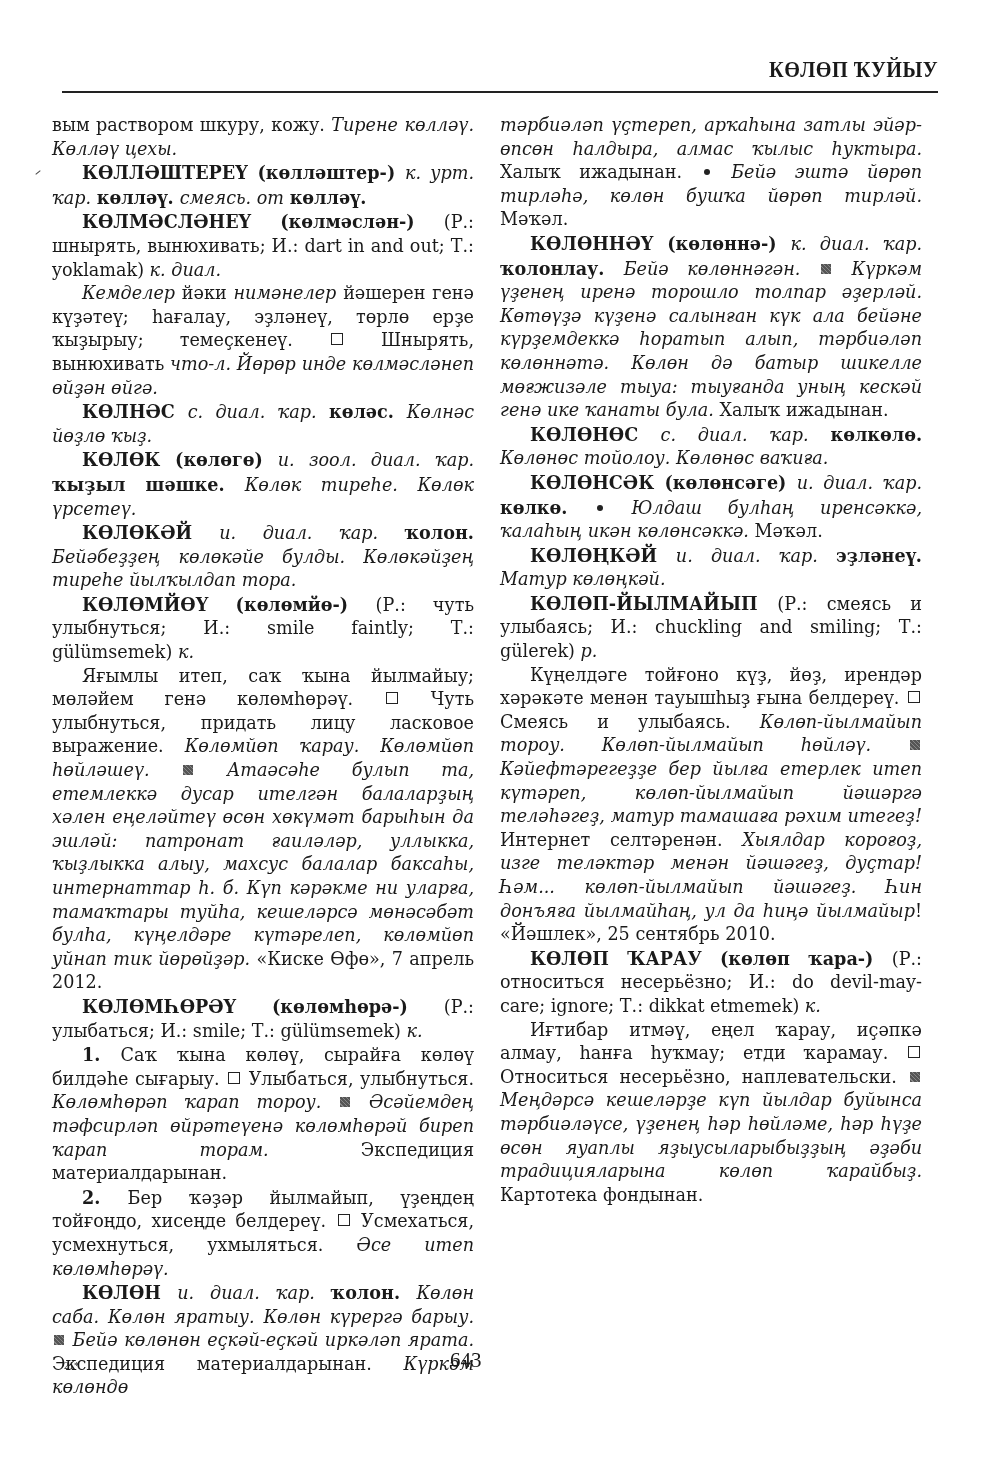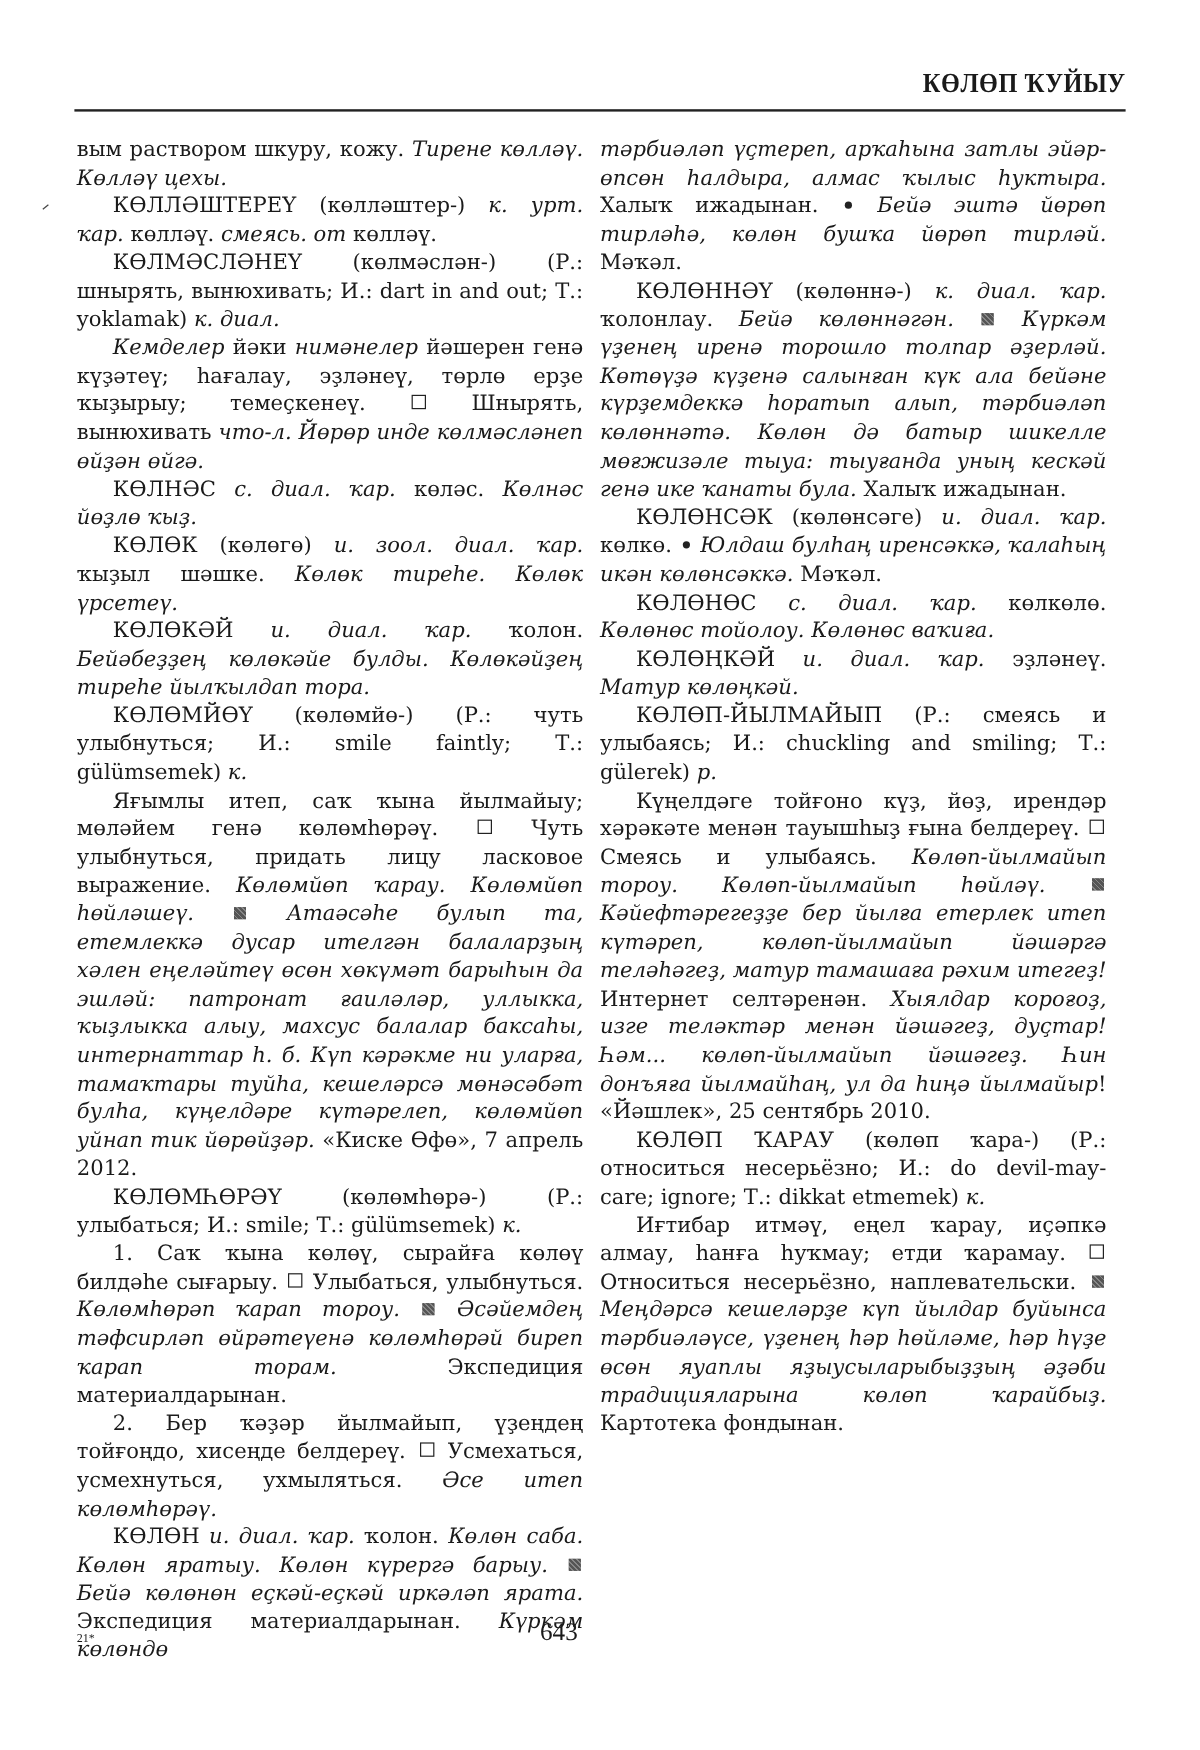--- a/index.html
+++ b/index.html
@@ -3,26 +3,26 @@
 <meta charset="utf-8">
 <style>
   html, body { margin: 0; padding: 0; background: #ffffff; }
   body { width: 1000px; height: 1458px; position: relative; overflow: hidden;
          font-family: "DejaVu Serif", "Liberation Serif", serif; color: #1a1a1a; }
   .header-title { position: absolute; right: 62px; top: 57px; font-family: "Liberation Serif", serif;
          font-weight: bold; font-size: 23px; letter-spacing: 0.5px; transform: scaleX(0.88); transform-origin: right center; }
   .header-rule { position: absolute; left: 62px; right: 62px; top: 91px; height: 0; border-top: 2px solid #222; }
   .stray-mark { position: absolute; left: 35px; top: 172px; width: 6px; height: 1px; background: #444; transform: rotate(-40deg); }
   .column { position: absolute; top: 114px; width: 422px; font-size: 17.6px; line-height: 23.6px; text-align: justify; }
-  .col-left { left: 64px; }
+  .col-left { left: 52px; }
   .col-right { left: 500px; }
   .para { margin: 0; text-indent: 0; }
   .para.indent { text-indent: 30px; }
   .para.entry { text-indent: 30px; }
-  .b { font-weight: normal; }
+  .b { font-weight: bold; }
   .i { font-style: italic; }
   .sq-open { display: inline-block; width: 10px; height: 10px; border: 1.3px solid #222; vertical-align: 1px; margin: 0 2px; }
   .sq-filled { display: inline-block; width: 10px; height: 10px; background: #666; vertical-align: 1px; margin: 0 2px;
                background-image: repeating-linear-gradient(45deg, #555 0 2px, #888 2px 3px); }
   .bullet { display: inline-block; width: 6px; height: 6px; border-radius: 50%; background: #222; vertical-align: 3px; margin: 0 3px; }
   .footer-sig { position: absolute; left: 64px; top: 1360px; font-size: 10px; font-family: "Liberation Serif", serif; }
   .footer-page { position: absolute; left: 450px; top: 1348px; font-size: 21px; font-family: "Liberation Serif", serif; }
 </style>
 </head>
 <body>
@@ -43,22 +43,22 @@
       <p class="para entry"><span class="b">КӨЛӨМЙӨҮ (көлөмйө-) </span><span>(Р.: чуть улыбнуться; И.: smile faintly; Т.: gülümsemek) </span><span class="i">к.</span></p>
       <p class="para indent"><span>Яғымлы итеп, саҡ ҡына йылмайыу; мөләйем генә көлөмһөрәү. </span><span class="sq-open"></span><span> Чуть улыбнуться, придать лицу ласковое выражение. </span><span class="i">Көлөмйөп ҡарау. Көлөмйөп һөйләшеү. </span><span class="sq-filled"></span><span class="i"> Атаәсәһе булып та, етемлеккә дусар ителгән балаларҙың хәлен еңеләйтеү өсөн хөкүмәт барыһын да эшләй: патронат ғаиләләр, уллыкка, ҡыҙлыкка алыу, махсус балалар баксаһы, интернаттар һ. б. Күп кәрәкме ни уларға, тамаҡтары туйһа, кешеләрсә мөнәсәбәт булһа, күңелдәре күтәрелеп, көлөмйөп уйнап тик йөрөйҙәр.</span><span> «Киске Өфө», 7 апрель 2012.</span></p>
       <p class="para entry"><span class="b">КӨЛӨМҺӨРӘҮ (көлөмһөрә-) </span><span>(Р.: улыбаться; И.: smile; Т.: gülümsemek) </span><span class="i">к.</span></p>
       <p class="para indent"><span class="b">1. </span><span>Саҡ ҡына көлөү, сырайға көлөү билдәһе сығарыу. </span><span class="sq-open"></span><span> Улыбаться, улыбнуться. </span><span class="i">Көлөмһөрәп ҡарап тороу. </span><span class="sq-filled"></span><span class="i"> Әсәйемдең тәфсирләп өйрәтеүенә көлөмһөрәй биреп ҡарап торам.</span><span> Экспедиция материалдарынан.</span></p>
       <p class="para indent"><span class="b">2. </span><span>Бер ҡәҙәр йылмайып, үҙеңдең тойғоңдо, хисеңде белдереү. </span><span class="sq-open"></span><span> Усмехаться, усмехнуться, ухмыляться. </span><span class="i">Әсе итеп көлөмһөрәү.</span></p>
       <p class="para entry"><span class="b">КӨЛӨН </span><span class="i">и. диал. ҡар. </span><span class="b">ҡолон. </span><span class="i">Көлөн саба. Көлөн яратыу. Көлөн күрергә барыу. </span><span class="sq-filled"></span><span class="i"> Бейә көлөнөн еҫкәй-еҫкәй иркәләп ярата.</span><span> Экспедиция материалдарынан. </span><span class="i">Күркәм көлөндө</span></p>
     </div>
   <div class="column col-right">
       <p class="para "><span class="i">тәрбиәләп үҫтереп, арҡаһына затлы эйәр-өпсөн һалдыра, алмас ҡылыс һуктыра.</span><span> Халыҡ ижадынан. </span><span class="bullet"></span><span class="i"> Бейә эштә йөрөп тирләһә, көлөн бушҡа йөрөп тирләй.</span><span> Мәҡәл.</span></p>
       <p class="para entry"><span class="b">КӨЛӨННӘҮ (көлөннә-) </span><span class="i">к. диал. ҡар. </span><span class="b">ҡолонлау. </span><span class="i">Бейә көлөннәгән. </span><span class="sq-filled"></span><span class="i"> Күркәм үҙенең иренә торошло толпар әҙерләй. Көтөүҙә күҙенә салынған күк ала бейәне күрҙемдеккә һоратып алып, тәрбиәләп көлөннәтә. Көлөн дә батыр шикелле мөғжизәле тыуа: тыуғанда уның кескәй генә ике ҡанаты була.</span><span> Халыҡ ижадынан.</span></p>
+      <p class="para entry"><span class="b">КӨЛӨНӨС </span><span class="i">с. диал. ҡар. </span><span class="b">көлкөлө. </span><span class="i">Көлөнөс тойолоу. Көлөнөс ваҡиға.</span></p>
       <p class="para entry"><span class="b">КӨЛӨНСӘК (көлөнсәге) </span><span class="i">и. диал. ҡар. </span><span class="b">көлкө. </span><span class="bullet"></span><span class="i"> Юлдаш булһаң иренсәккә, ҡалаһың икән көлөнсәккә.</span><span> Мәҡәл.</span></p>
-      <p class="para entry"><span class="b">КӨЛӨНӨС </span><span class="i">с. диал. ҡар. </span><span class="b">көлкөлө. </span><span class="i">Көлөнөс тойолоу. Көлөнөс ваҡиға.</span></p>
       <p class="para entry"><span class="b">КӨЛӨҢКӘЙ </span><span class="i">и. диал. ҡар. </span><span class="b">эҙләнеү. </span><span class="i">Матур көлөңкәй.</span></p>
       <p class="para entry"><span class="b">КӨЛӨП-ЙЫЛМАЙЫП </span><span>(Р.: смеясь и улыбаясь; И.: chuckling and smiling; Т.: gülerek) </span><span class="i">р.</span></p>
       <p class="para indent"><span>Күңелдәге тойғоно күҙ, йөҙ, ирендәр хәрәкәте менән тауышһыҙ ғына белдереү. </span><span class="sq-open"></span><span> Смеясь и улыбаясь. </span><span class="i">Көлөп-йылмайып тороу. Көлөп-йылмайып һөйләү. </span><span class="sq-filled"></span><span class="i"> Кәйефтәрегеҙҙе бер йылға етерлек итеп күтәреп, көлөп-йылмайып йәшәргә теләһәгеҙ, матур тамашаға рәхим итегеҙ!</span><span> Интернет селтәренән. </span><span class="i">Хыялдар короғоҙ, изге теләктәр менән йәшәгеҙ, дуҫтар! Һәм... көлөп-йылмайып йәшәгеҙ. Һин донъяға йылмайһаң, ул да һиңә йылмайыр</span><span>! «Йәшлек», 25 сентябрь 2010.</span></p>
       <p class="para entry"><span class="b">КӨЛӨП ҠАРАУ (көлөп ҡара-) </span><span>(Р.: относиться несерьёзно; И.: do devil-may-care; ignore; Т.: dikkat etmemek) </span><span class="i">к.</span></p>
       <p class="para indent"><span>Иғтибар итмәү, еңел ҡарау, иҫәпкә алмау, һанға һуҡмау; етди ҡарамау. </span><span class="sq-open"></span><span> Относиться несерьёзно, наплевательски. </span><span class="sq-filled"></span><span class="i"> Меңдәрсә кешеләрҙе күп йылдар буйынса тәрбиәләүсе, үҙенең һәр һөйләме, һәр һүҙе өсөн яуаплы яҙыусыларыбыҙҙың әҙәби традицияларына көлөп ҡарайбыҙ.</span><span> Картотека фондынан.</span></p>
     </div>
 
   <div class="footer-sig">21*</div>
   <div class="footer-page">643</div>
 </div>

